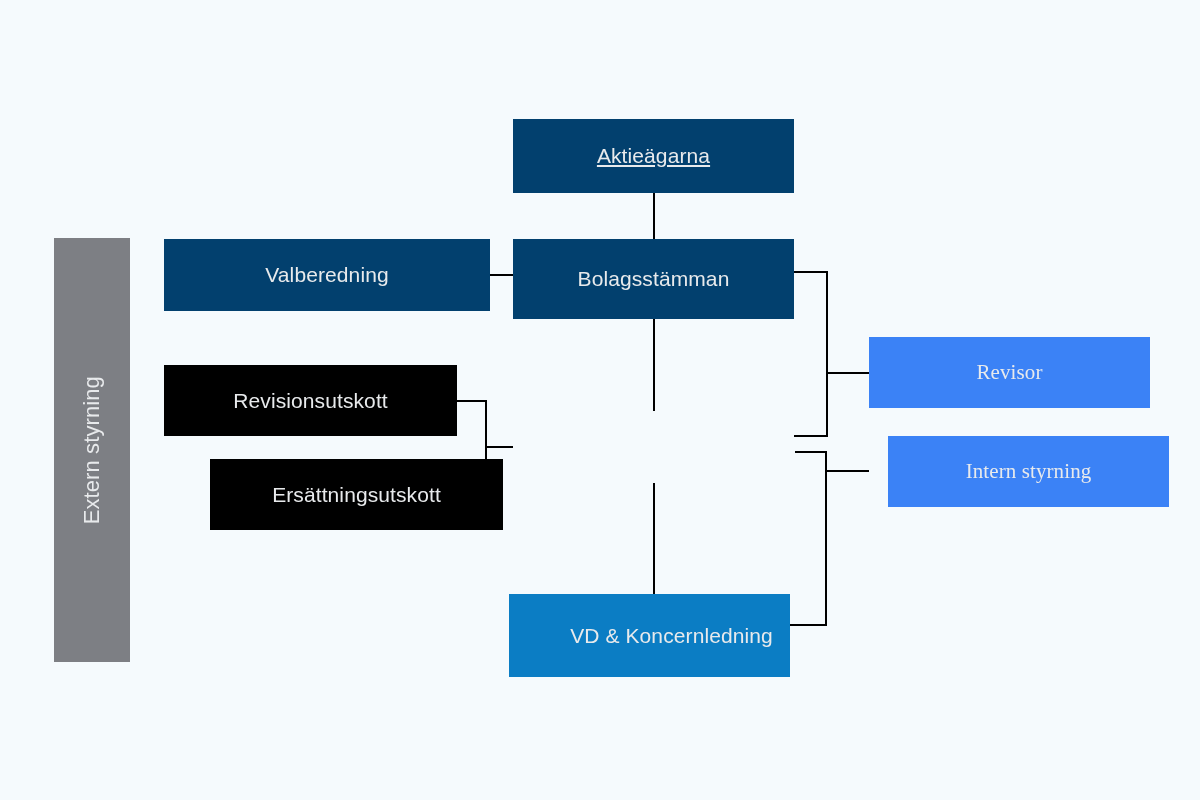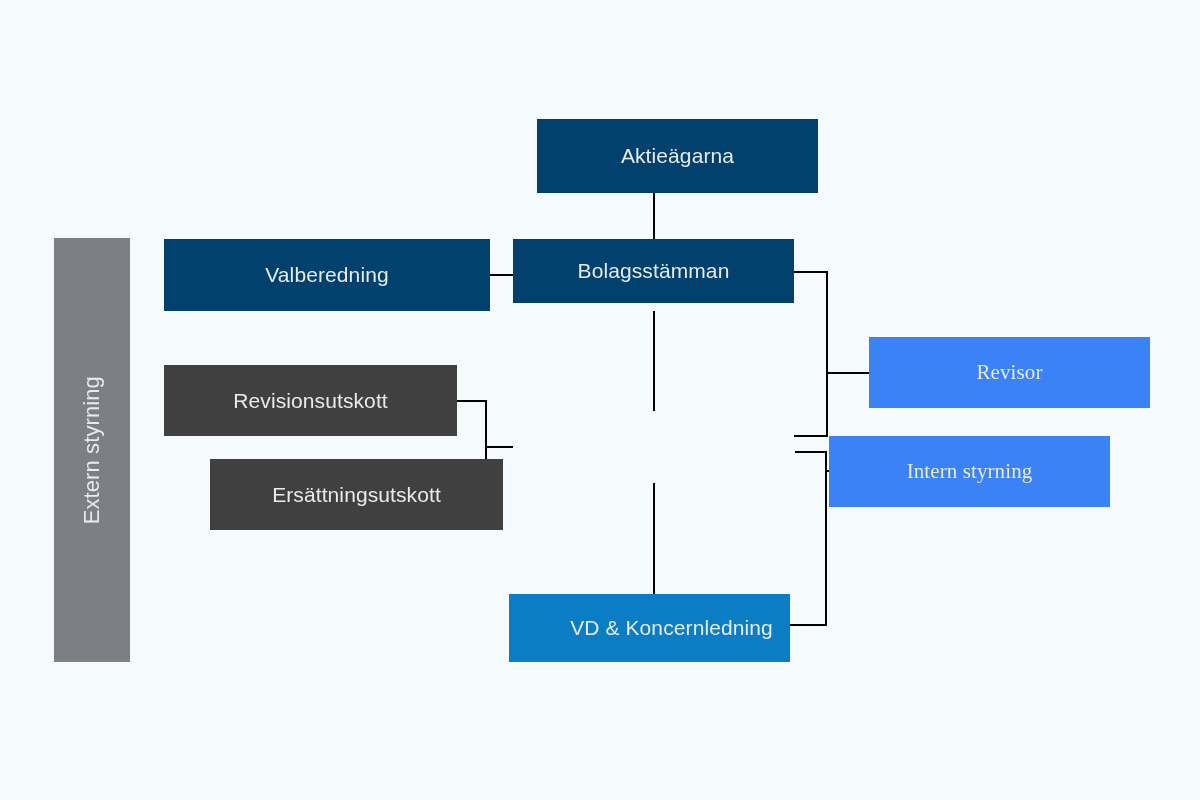--- a/index.html
+++ b/index.html
@@ -33,21 +33,21 @@
     box-sizing: border-box;
     color: #e8eaec;
     font-size: 21px;
     font-weight: 400;
     letter-spacing: 0.1px;
     text-align: center;
     line-height: 1.2;
     z-index: 2;
   }
   .node.navy   { background: #02406e; }
-  .node.orange { background: #404040; }
+  .node.orange { background: #000000; }
   .node.blue   { background: #0b7dc4; }
   .node.gray   { background: #3b82f6; font-family: Liberation Serif, serif; }
   .node.sidebar {
     background: #7d7f84;
     font-size: 22px;
   }
   .sidebar .vtext {
     transform: rotate(-90deg);
     white-space: nowrap;
     display: block;
@@ -72,46 +72,46 @@
 
     <path d="M 794 272 L 827 272 L 827 436 L 794 436 M 827 373 L 869 373"></path>
 
     <path d="M 795 452 L 826 452 L 826 625 L 790 625 M 826 471 L 869 471"></path>
   </svg>
 
   <div class="node sidebar" style="left:54px; top:238px; width:76px; height:424px;">
     <span class="vtext">Extern styrning</span>
   </div>
 
-  <div class="node navy" style="left:537px; top:119px; width:281px; height:74px;">
+  <div class="node navy" style="left:513px; top:119px; width:281px; height:74px;text-decoration:underline;">
     <span>Aktieägarna</span>
   </div>
 
-  <div class="node navy" style="left:513px; top:239px; width:281px; height:64px;">
+  <div class="node navy" style="left:513px; top:239px; width:281px; height:80px;">
     <span>Bolagsstämman</span>
   </div>
 
   <div class="node navy" style="left:164px; top:239px; width:326px; height:72px;">
     <span>Valberedning</span>
   </div>
 
   <div class="node orange" style="left:164px; top:365px; width:293px; height:71px;">
     <span>Revisionsutskott</span>
   </div>
 
   <div class="node orange" style="left:164px; top:459px; width:293px; height:71px;margin-left:46px;">
     <span>Ersättningsutskott</span>
   </div>
 
 
   <div class="node gray" style="left:869px; top:337px; width:281px; height:71px;">
     <span>Revisor</span>
   </div>
 
-  <div class="node gray" style="left:829px; top:436px; width:281px; height:71px;">
+  <div class="node gray" style="left:888px; top:436px; width:281px; height:71px;">
     <span>Intern styrning</span>
   </div>
 
-  <div class="node blue" style="left:509px; top:594px; width:281px; height:68px;padding-left:44px;">
+  <div class="node blue" style="left:509px; top:594px; width:281px; height:83px;padding-left:44px;">
     <span>VD &amp; Koncernledning</span>
   </div>
 
 </div>
 
 </body></html>

